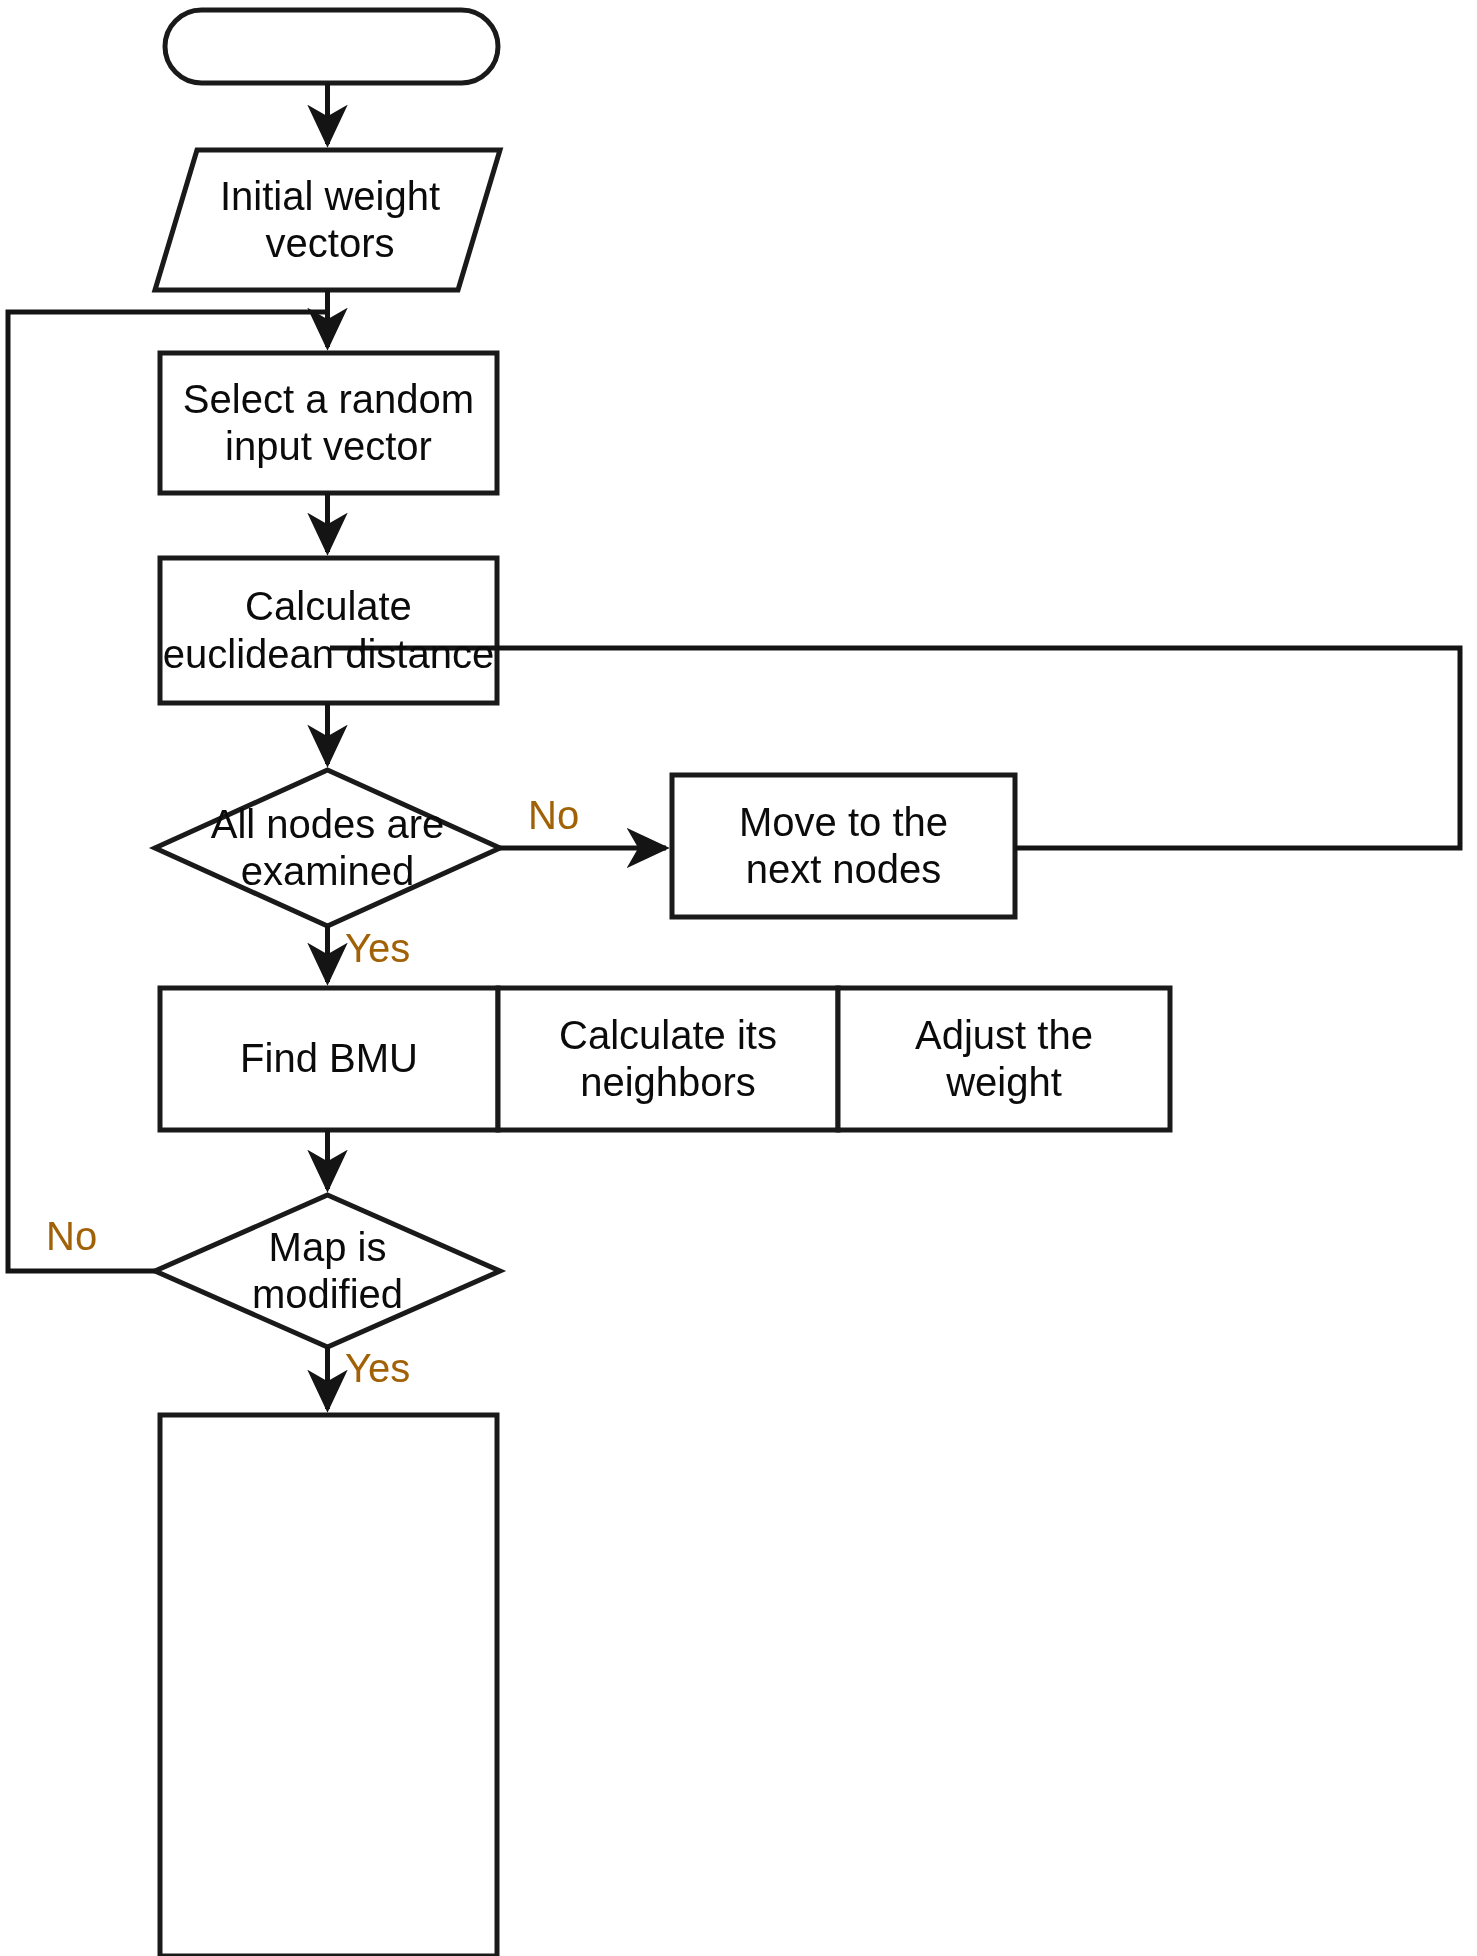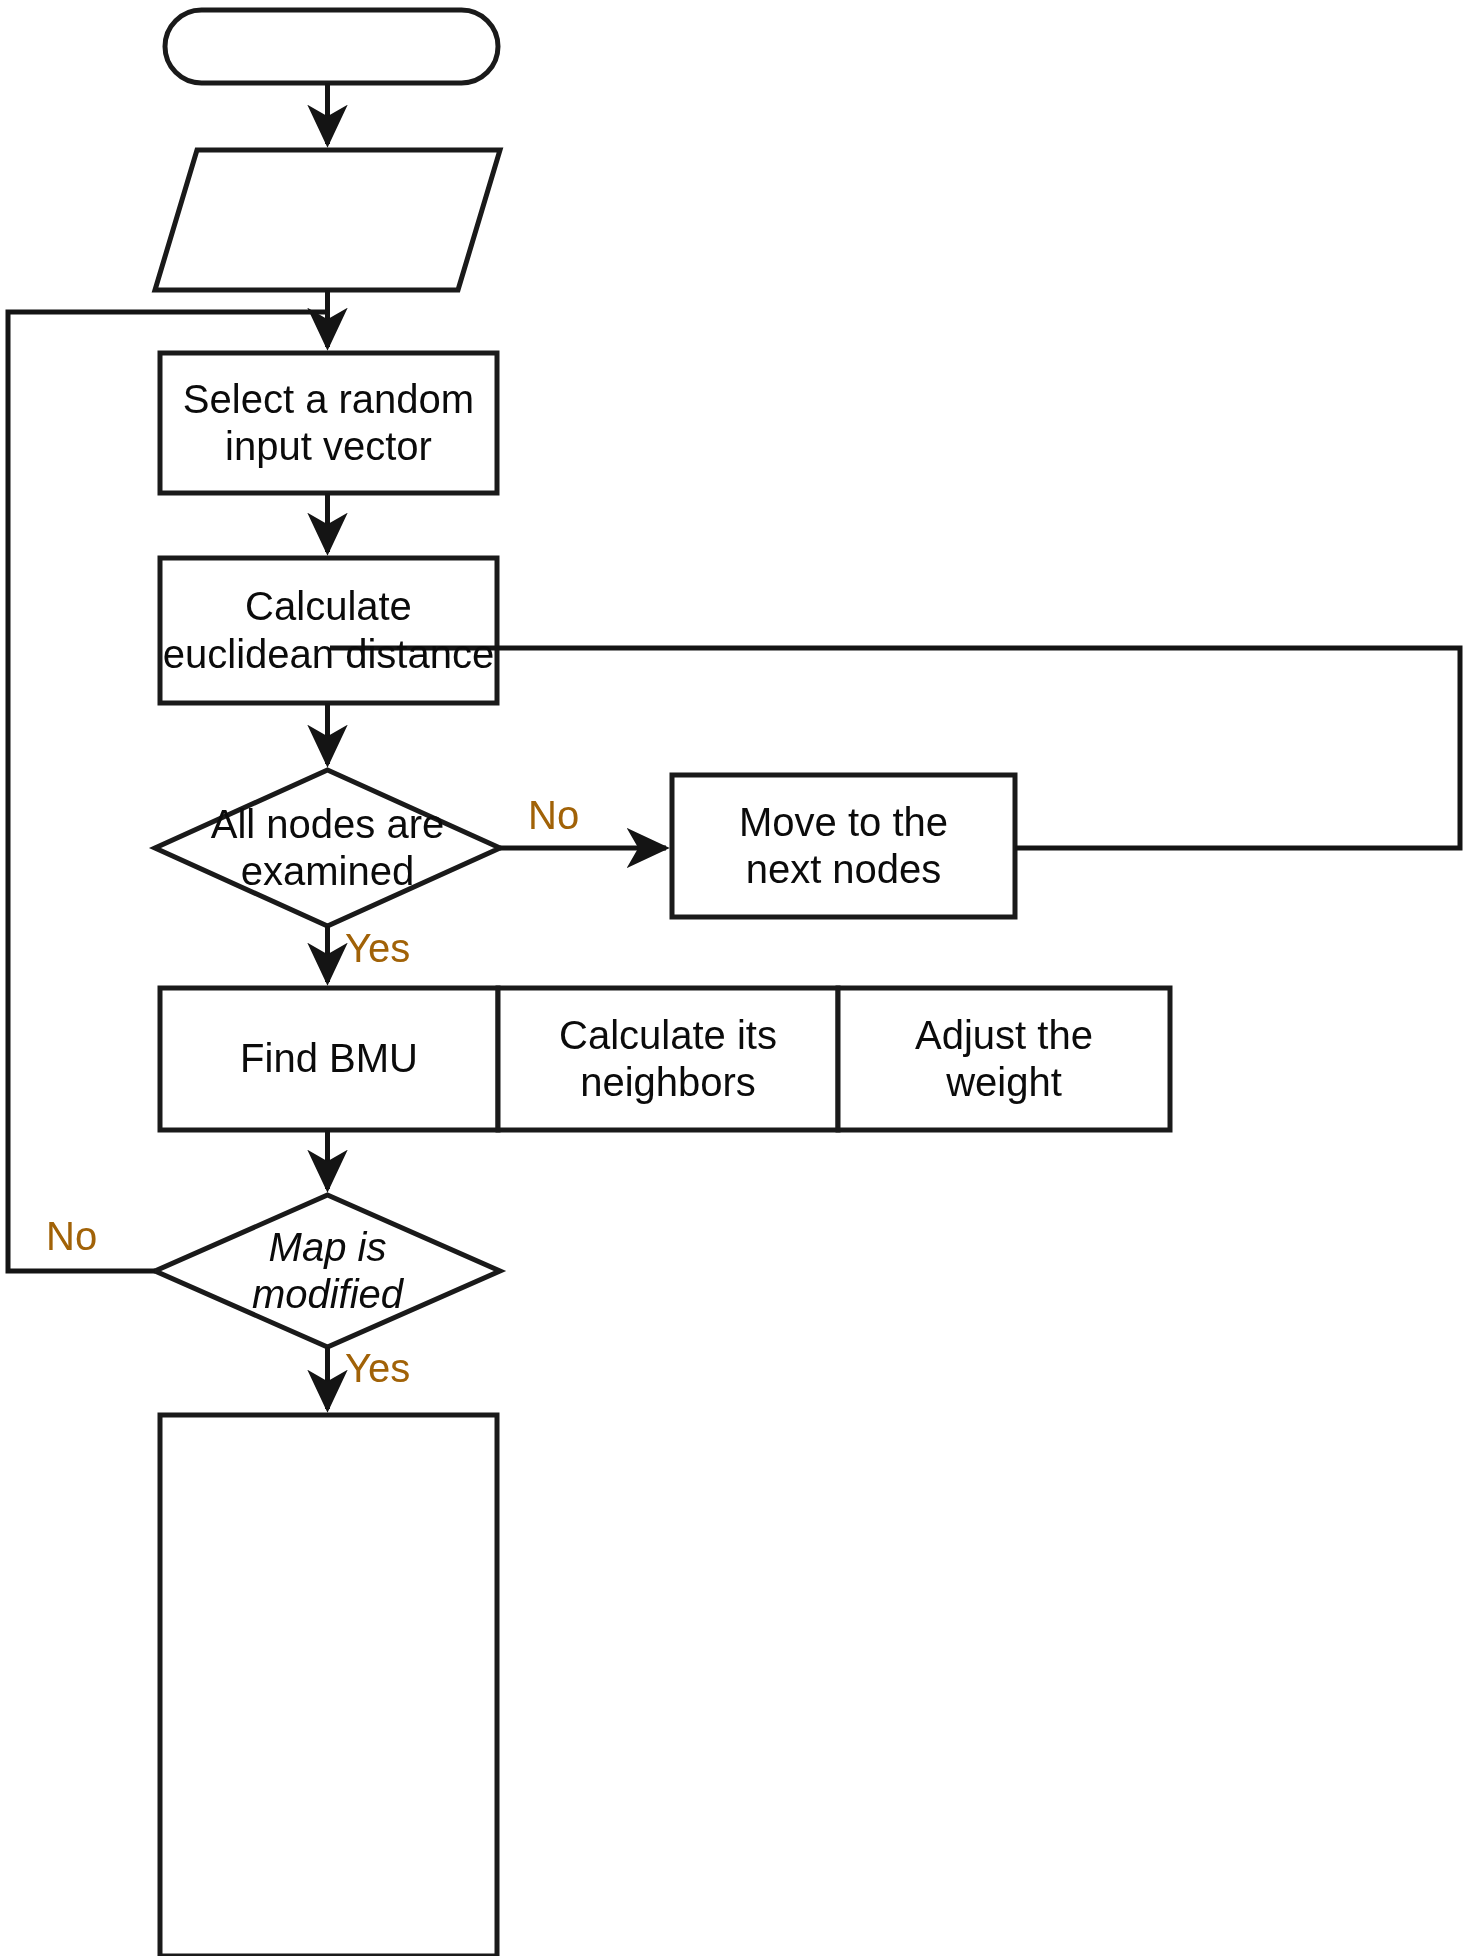--- a/index.html
+++ b/index.html
@@ -103,20 +103,22 @@
       
       <path d="M 327.5 1130 L 327.5 1189" marker-end="url(#arrow)"></path>
        left loop back up to Select a random input vector feed --&gt;
       <path d="M 155 1271 L 8 1271 L 8 312 L 330 312"></path>
        Computation terminates --&gt;
       <path d="M 327.5 1347 L 327.5 1409" marker-end="url(#arrow)"></path>
     </g>
   </svg>
 
 
+  <div class="node-label" style="left:175px; top:150px; width:310px; height:140px;">Initial weight
+vectors</div>
 
   <div class="node-label" style="left:160px; top:558px; width:337px; height:145px;">Calculate
 euclidean distance</div>
 
   <div class="node-label" style="left:160px; top:353px; width:337px; height:140px;">Select a random
 input vector</div>
 
   <div class="node-label" style="left:175px; top:770px; width:305px; height:156px;">All nodes are
 examined</div>
 
@@ -124,21 +126,21 @@
 next nodes</div>
 
   <div class="node-label" style="left:160px; top:988px; width:338px; height:142px;">Find BMU</div>
 
   <div class="node-label" style="left:498px; top:988px; width:340px; height:142px;">Calculate its
 neighbors</div>
 
   <div class="node-label" style="left:838px; top:988px; width:332px; height:142px;">Adjust the
 weight</div>
 
-  <div class="node-label" style="left:175px; top:1195px; width:305px; height:152px;font-style:italic;">Map is
+  <div class="node-label" style="left:175px; top:1195px; width:305px; height:152px;">Map is
 modified</div>
 
 
   <div class="edge-label" style="left:528px; top:795px;">No</div>
 
   <div class="edge-label" style="left:345px; top:928px;">Yes</div>
 
   <div class="edge-label" style="left:46px; top:1216px;">No</div>
 
   <div class="edge-label" style="left:345px; top:1348px;">Yes</div>

